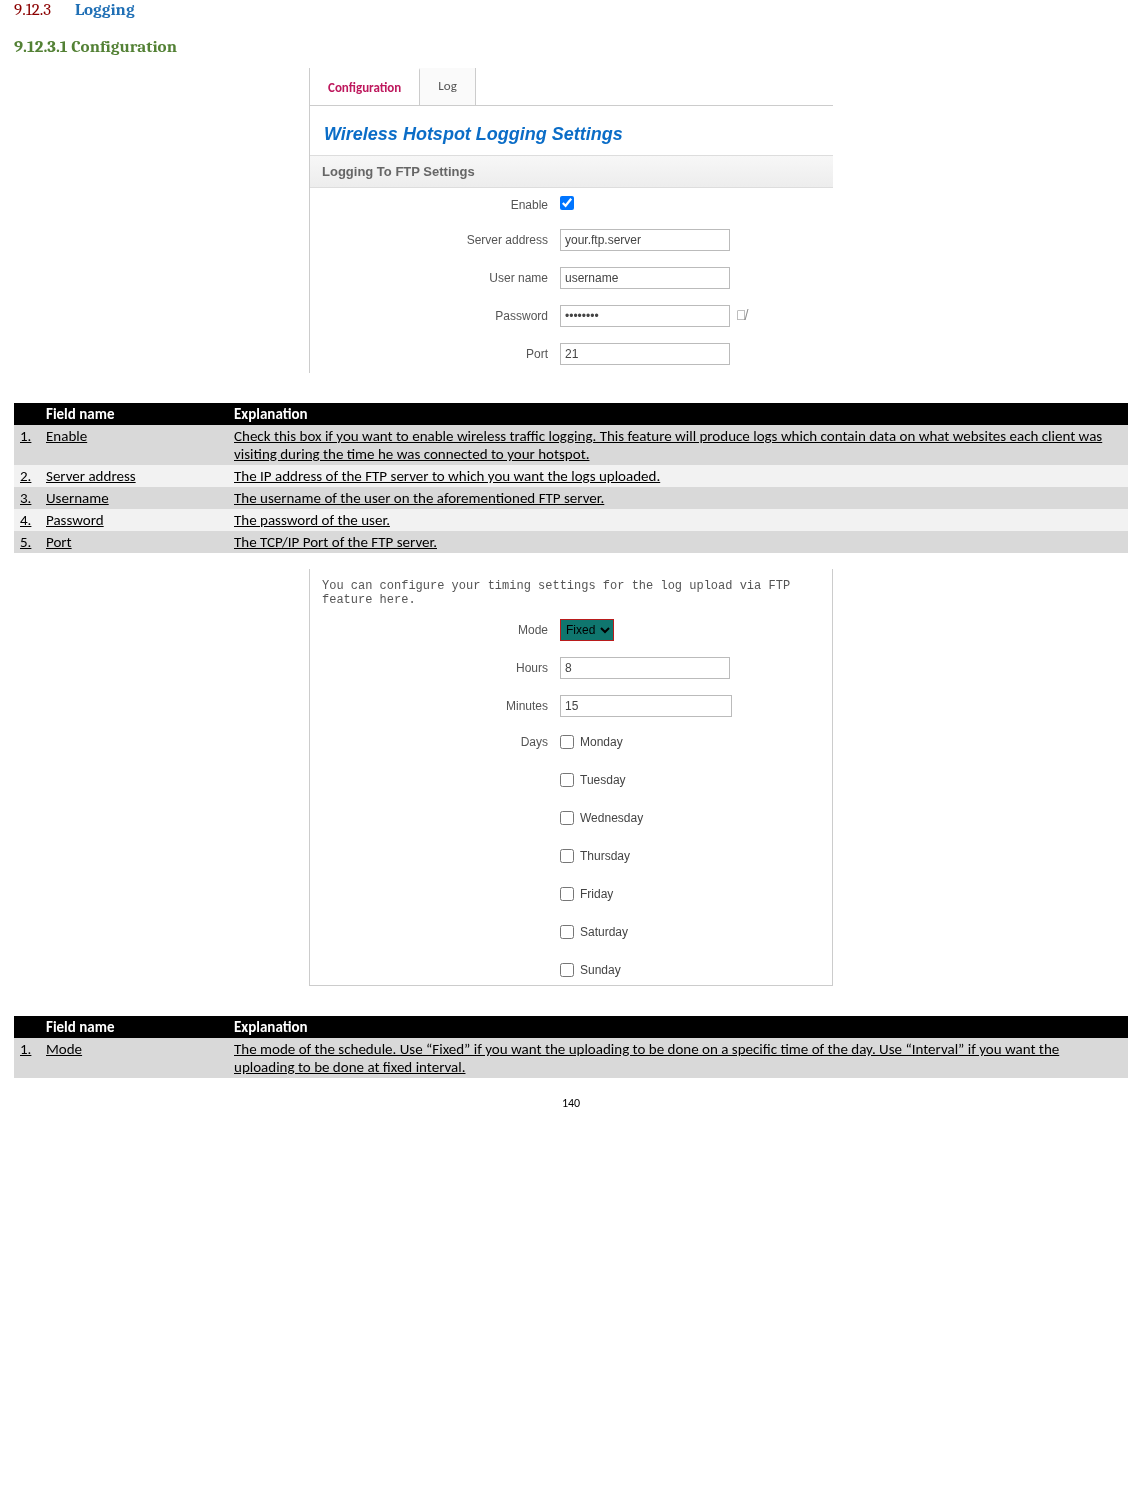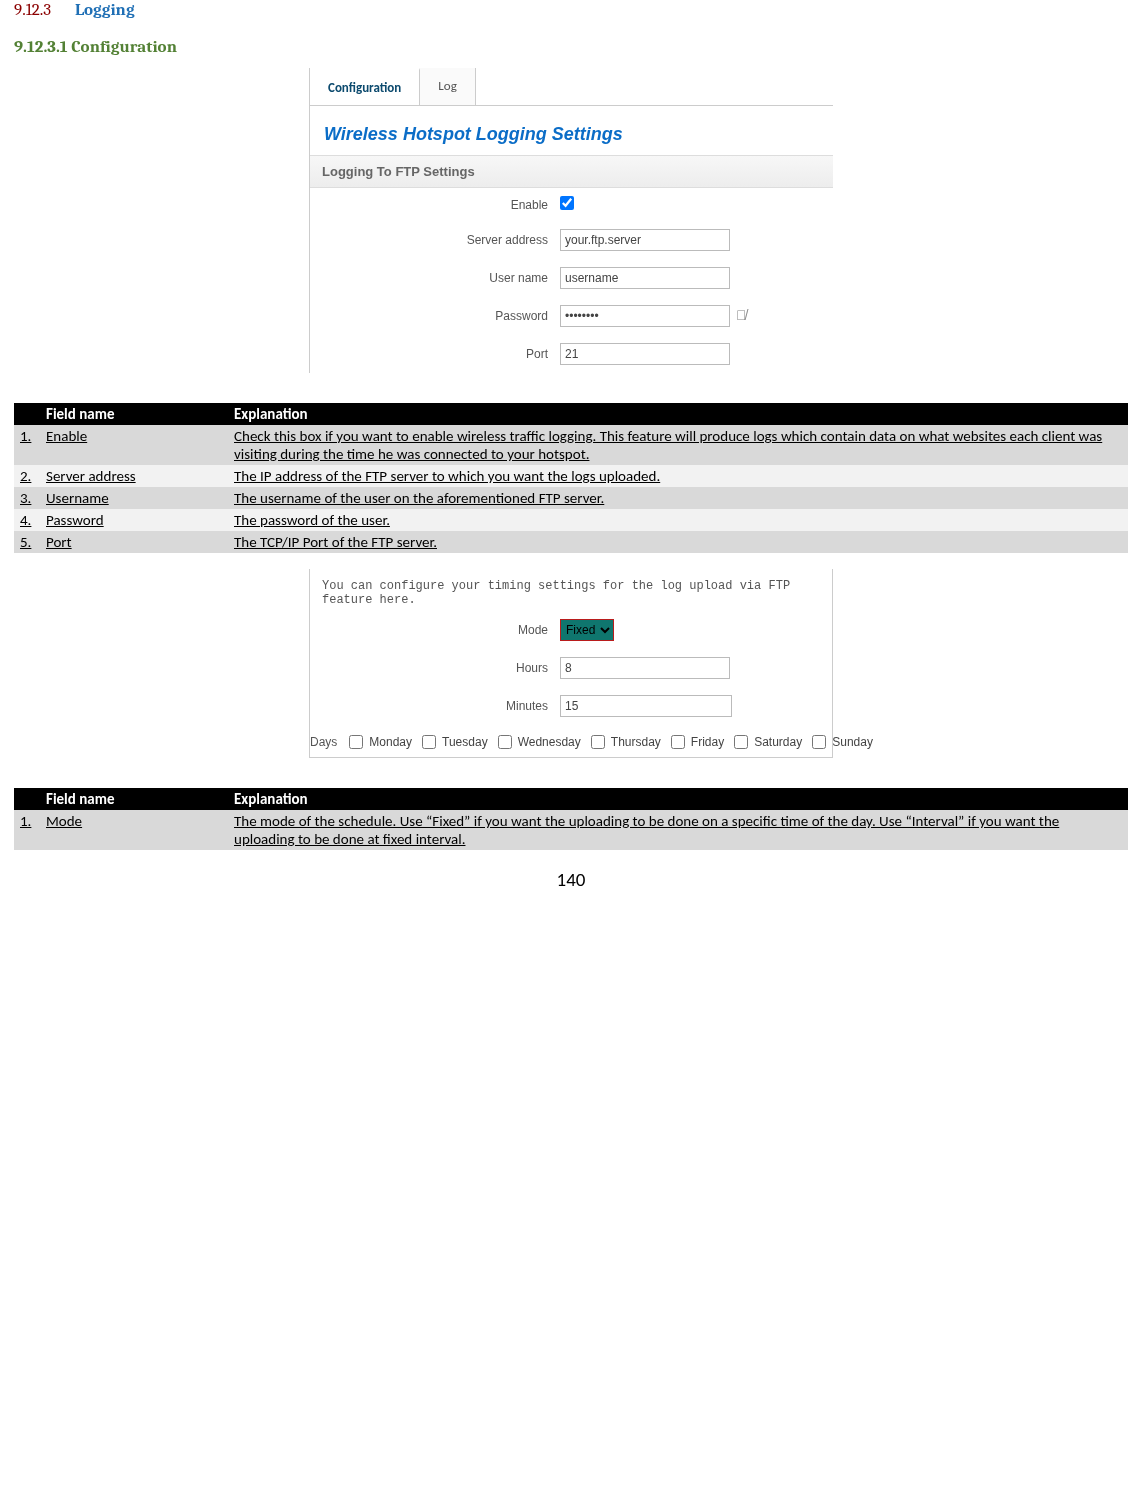--- a/index.html
+++ b/index.html
@@ -6,48 +6,48 @@
   body { font-family: Calibri, Arial, sans-serif; font-size: 15px; color: #000; background: #fff; padding: 0 14px 20px 14px; width: 1142px; }
   .h3 { color: #8b0000; font-family: Cambria, Georgia, serif; font-size: 17px; font-weight: normal; margin-bottom: 18px; }
   .h3 .t { color: #1f6fb5; font-weight: bold; margin-left: 20px; }
   .h4 { color: #538135; font-family: Cambria, Georgia, serif; font-size: 17px; font-weight: bold; margin-bottom: 12px; }
   .img-wrap { display: flex; justify-content: center; margin: 10px 0 30px 0; }
 
   
   .panel { width: 524px; background: #fff; border-left: 1px solid #ccc; }
   .tabs { display: flex; border-bottom: 1px solid #ccc; }
   .tab { padding: 10px 18px 10px 18px; font-size: 13px; color: #555; background: #fafafa; border-right: 1px solid #ccc; }
-  .tab.active { color: #0c4a6e; font-weight: bold; background: #fff; border-top: 2px solid #fff; }
+  .tab.active { color: #be185d; font-weight: bold; background: #fff; border-top: 2px solid #fff; }
   .panel-title { font-family: Arial, sans-serif; color: #0b6dc7; font-style: italic; font-weight: bold; font-size: 18px; padding: 18px 0 10px 14px; }
   .section-hdr { background: linear-gradient(#f7f7f7,#ededed); border-top:1px solid #ddd; border-bottom:1px solid #ddd; color:#666; font-family: Arial, sans-serif; font-size: 13px; font-weight: bold; padding: 8px 12px; }
   .form-row { display:flex; align-items:center; padding: 8px 14px 8px 0; font-family: Arial, sans-serif; font-size:12px; }
   .form-label { width: 250px; text-align:right; color:#555; padding-right: 12px; }
   .form-field { flex:1; }
   .txt { border:1px solid #bbb; font-size:12px; padding:3px 4px; width: 170px; background:#fff; color:#444; }
   .chk { width:14px; height:14px; }
   .sel { border:1px solid #b91c1c; font-size:12px; padding:2px 1px; background:#0f766e; }
   .eye { color:#888; font-size:14px; margin-left:6px; }
 
   
   .panel2 { width: 524px; background:#fff; border-left:1px solid #ccc; border-bottom:1px solid #ccc; border-right:1px solid #ccc; }
   .desc { font-family: Liberation Mono, monospace; color:#555; font-size:12px; padding: 10px 12px 4px 12px; }
-  .days-col { display:flex; flex-direction:row; gap:10px; padding-top:2px; }
+  .days-col { display:flex; flex-direction:column; gap:24px; padding-top:2px; }
   .day-row { display:flex; align-items:center; gap:6px; font-family: Arial, sans-serif; font-size:12px; color:#444; }
 
   
   table.desc-tbl { width: 100%; border-collapse: collapse; margin: 4px 0 16px 0; text-decoration: underline; }
   .desc-tbl th { background:#000; color:#fff; text-align:left; font-weight:bold; font-size:15px; padding:2px 6px; }
   .desc-tbl td { font-size:15px; padding:2px 6px; vertical-align: top; }
   .desc-tbl .num { width: 26px; }
   .desc-tbl .fn { width: 188px; }
   .r-even td, .r-even th.numcell { background:#d9d9d9; }
   .r-odd td, .r-odd th.numcell { background:#f2f2f2; }
   .th-numcell { background:#000; width:26px; }
 
-  .page-num { text-align:center; font-size:19px; margin-top:18px; }
+  .page-num { text-align:center; font-size:12px; margin-top:18px; }
 </style>
 </head>
 <body>
 
 <div class="h3">
   <span>9.12.3</span>
   <span class="t">Logging</span>
 </div>
 <div class="h4">9.12.3.1 Configuration</div>
 

